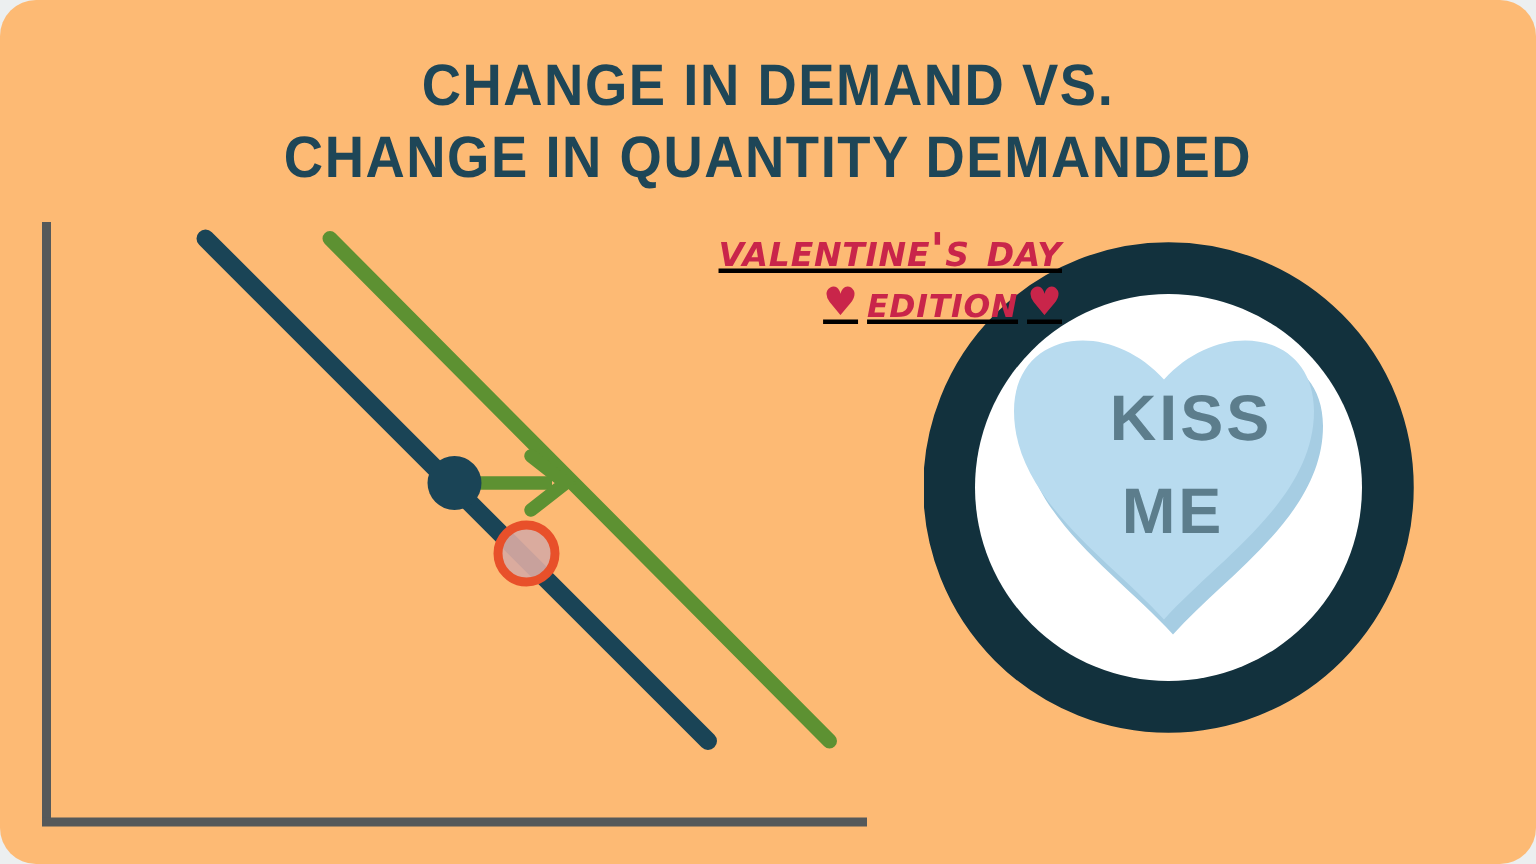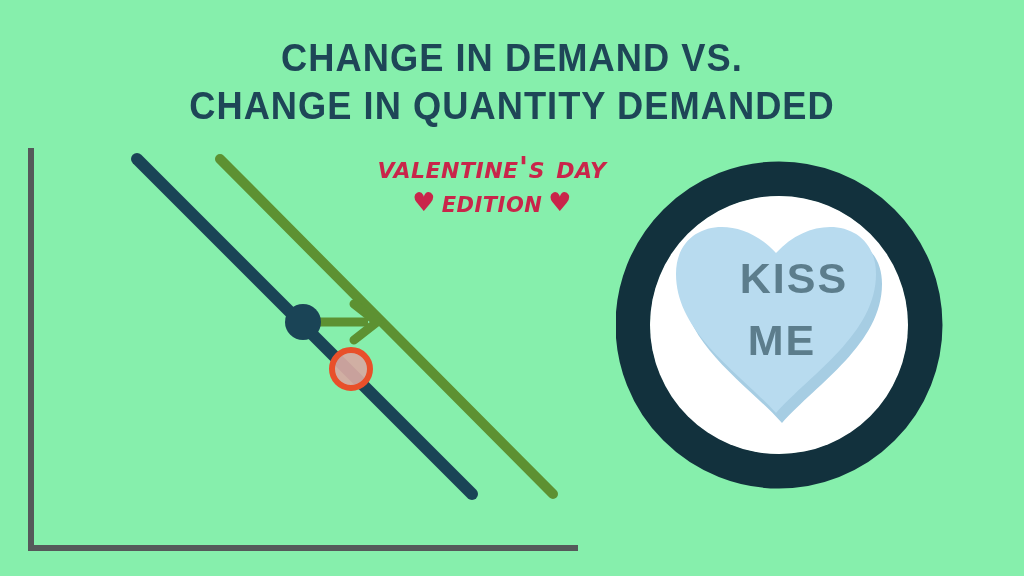--- a/index.html
+++ b/index.html
@@ -36,26 +36,27 @@
     letter-spacing: 1.1px;
     color: #1e4657;
     text-transform: uppercase;
     transform: scaleX(0.93);
     transform-origin: center;
     margin: 0 0 9px 0;
   }
 
   #subtitle-block {
     position: absolute;
-    left: 292px;
+    left: 308px;
     top: 152px;
     width: 400px;
-    text-align: center;
+    text-align: right;
     line-height: 1.02;
     z-index: 6;
+    text-decoration: underline;
   }
   .subtitle-line {
     display: block;
     font-family: "DejaVu Sans", sans-serif;
     font-weight: bold;
     font-style: italic;
     font-size: 31px;
     letter-spacing: 0.5px;
     color: #c9254a;
     font-variant: small-caps;
@@ -97,21 +98,21 @@
   .candy-text {
     font-family: "Liberation Sans", sans-serif;
     font-weight: bold;
     fill: #5c7d8c;
     letter-spacing: 2px;
   }
 </style>
 </head>
 <body style="background: rgb(236, 239, 240);">
 
-<div id="slide" style="background: #86efac;">
+<div id="slide" style="background: #fdba74; border-radius: 24px;">
 
   <div id="title-block">
     <span class="title-line" style="color: rgb(30, 70, 87);">Change in Demand vs.</span>
     <span class="title-line" style="color: rgb(30, 70, 87);">Change in Quantity Demanded</span>
   </div>
 
   <div id="subtitle-block">
     <span class="subtitle-line" style="color: rgb(201, 37, 74);">Valentine's Day</span>
     <span class="subtitle-line second" style="color: rgb(201, 37, 74);">
       <span class="heart-glyph heart-left">♥</span><span>Edition</span><span class="heart-glyph heart-right">♥</span>

